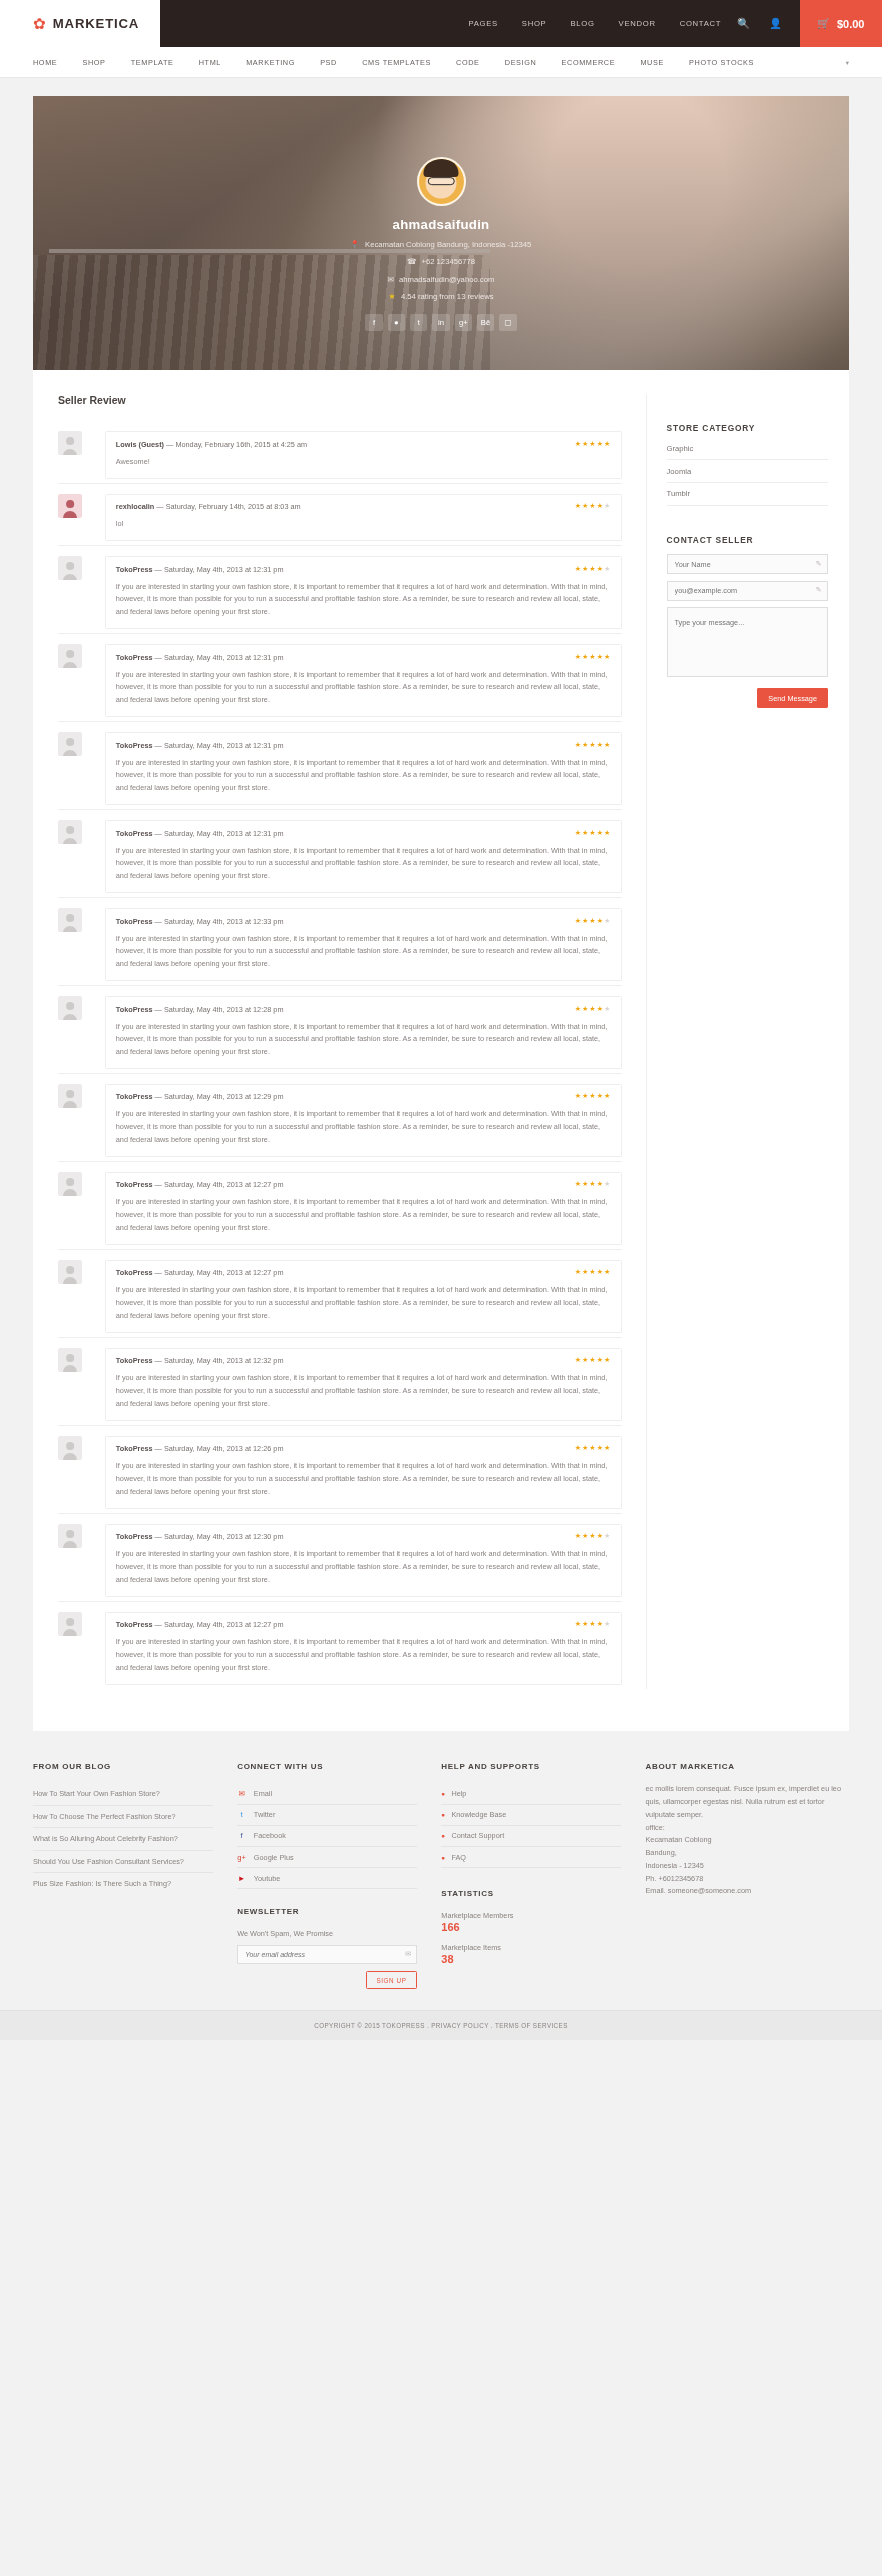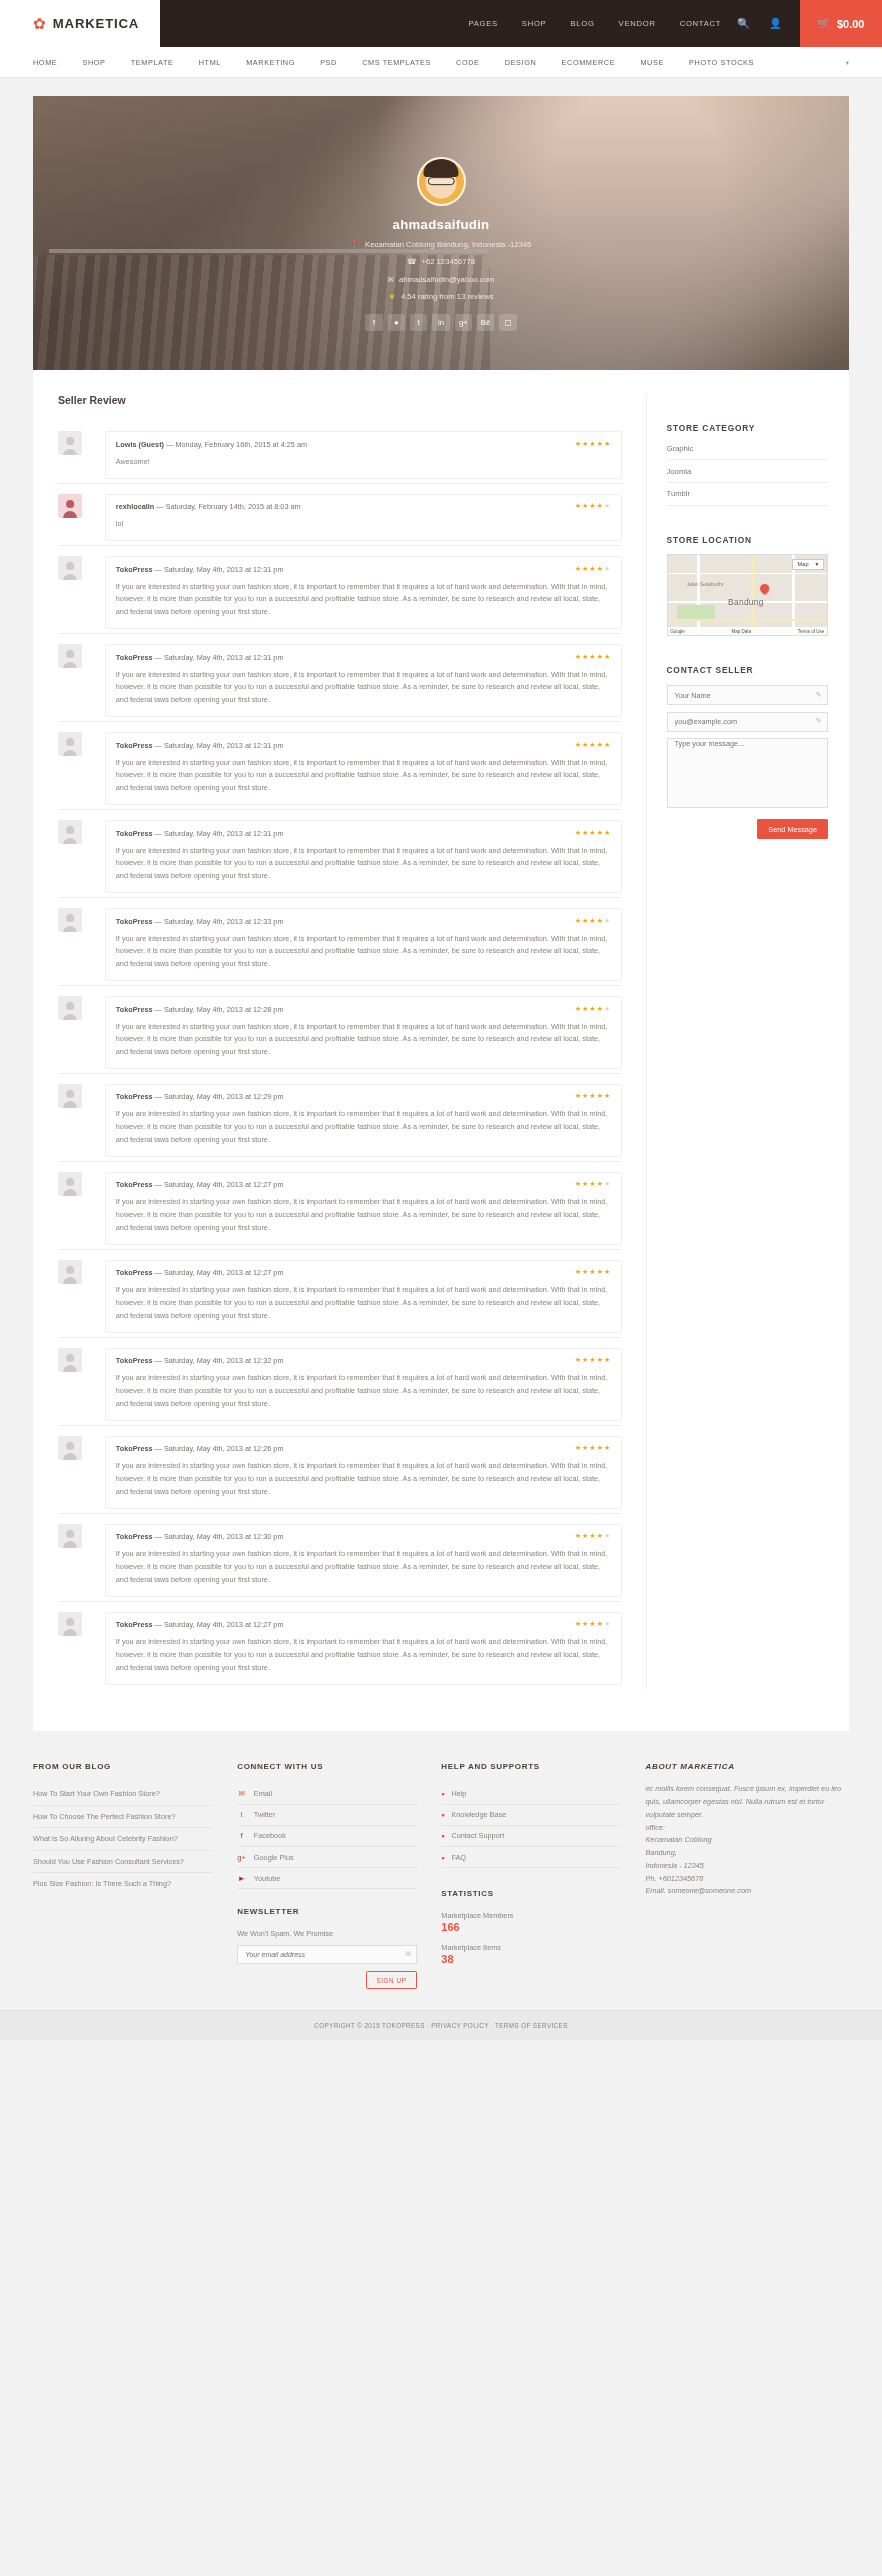--- a/index.html
+++ b/index.html
@@ -346,21 +346,21 @@
     font-family: "Liberation Sans", sans-serif;
     position: relative;
   }
   .field-wrap { position: relative; }
   .field-ico {
     position: absolute; right: 6.3px; top: 5.6px;
     font-size: 7px; color: #b9b3b0;
   }
   textarea.field {
     height: 70px;
-    padding: 0 7px;
+    padding: 10px 7px;
     resize: none;
     line-height: 1.5;
   }
   .btn-send {
     background: #e8543f;
     color: #fff;
     border: none;
     font-size: 7.3px;
     padding: 5.6px 11px;
     border-radius: 1.4px;
@@ -374,21 +374,21 @@
   .footer {
     background: #f2f2f2;
     padding: 31px 33px 21px;
     display: flex;
     gap: 0;
   }
   .fcol { padding-right: 24px; }
   .fcol.c1 { width: 209px; }
   .fcol.c2 { width: 209px; }
   .fcol.c3 { width: 209px; }
-  .fcol.c4 { width: 209px; padding-right: 0; font-style: italic; }
+  .fcol.c4 { width: 209px; padding-right: 0; }
   .ftitle {
     font-size: 8px;
     letter-spacing: 0.7px;
     color: #4a4340;
     font-weight: bold;
     margin-bottom: 12.6px;
     text-transform: uppercase;
   }
   .flink {
     display: block;
@@ -697,39 +697,20 @@
 
       <div class="block">
         <div class="sidebar-title">STORE CATEGORY</div>
         <div class="cat-list">
           <div class="cat-item">Graphic</div>
           <div class="cat-item">Joomla</div>
           <div class="cat-item">Tumblr</div>
         </div>
       </div>
 
-      <div class="block">
-        <div class="sidebar-title">STORE LOCATION</div>
-        <div class="map">
-          <div class="map-roads"></div>
-          <div class="map-green"></div>
-          <div class="map-label2">Jalan Setiabudhi</div>
-          <div class="map-label">Bandung</div>
-          <div class="map-pin"></div>
-          <div class="map-ctrl">
-            <span>Map</span>
-            <span>▾</span>
-          </div>
-          <div class="map-foot">
-            <span>Google</span>
-            <span>Map Data</span>
-            <span>Terms of Use</span>
-          </div>
-        </div>
-      </div>
 
       <div class="block">
         <div class="sidebar-title">CONTACT SELLER</div>
         <div class="field-wrap">
           <input class="field" placeholder="Your Name" style="">
           <span class="field-ico">✎</span>
         </div>
         <div class="field-wrap">
           <input class="field" placeholder="you@example.com" style="">
           <span class="field-ico">✎</span>

